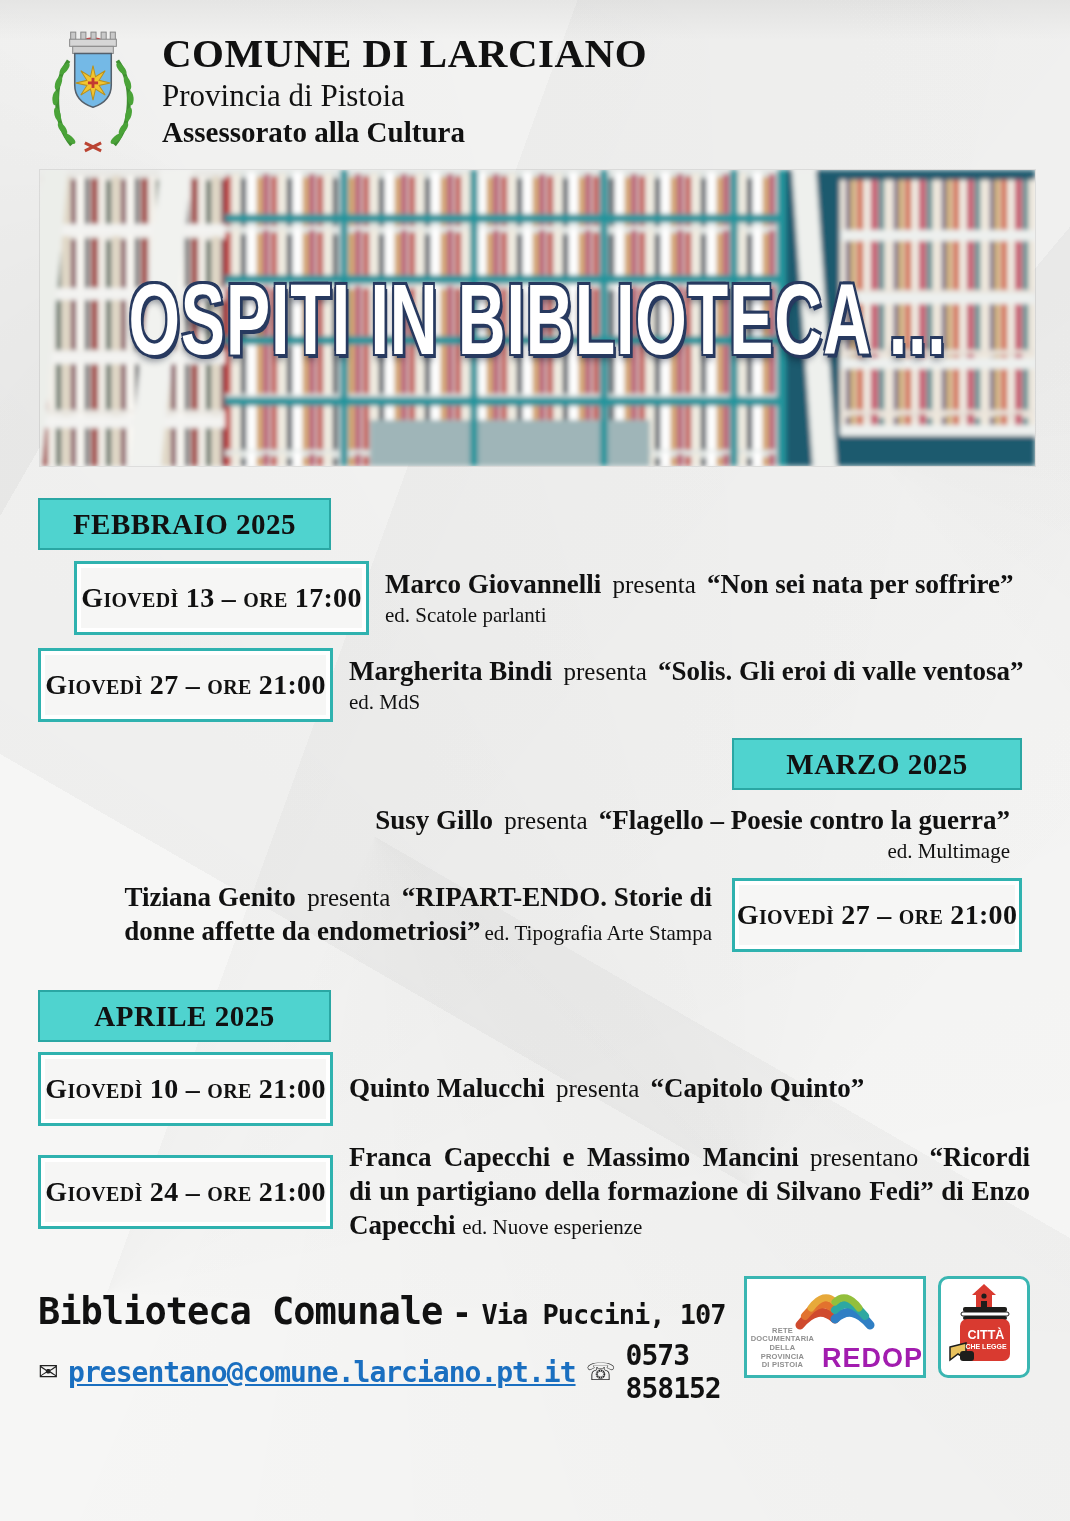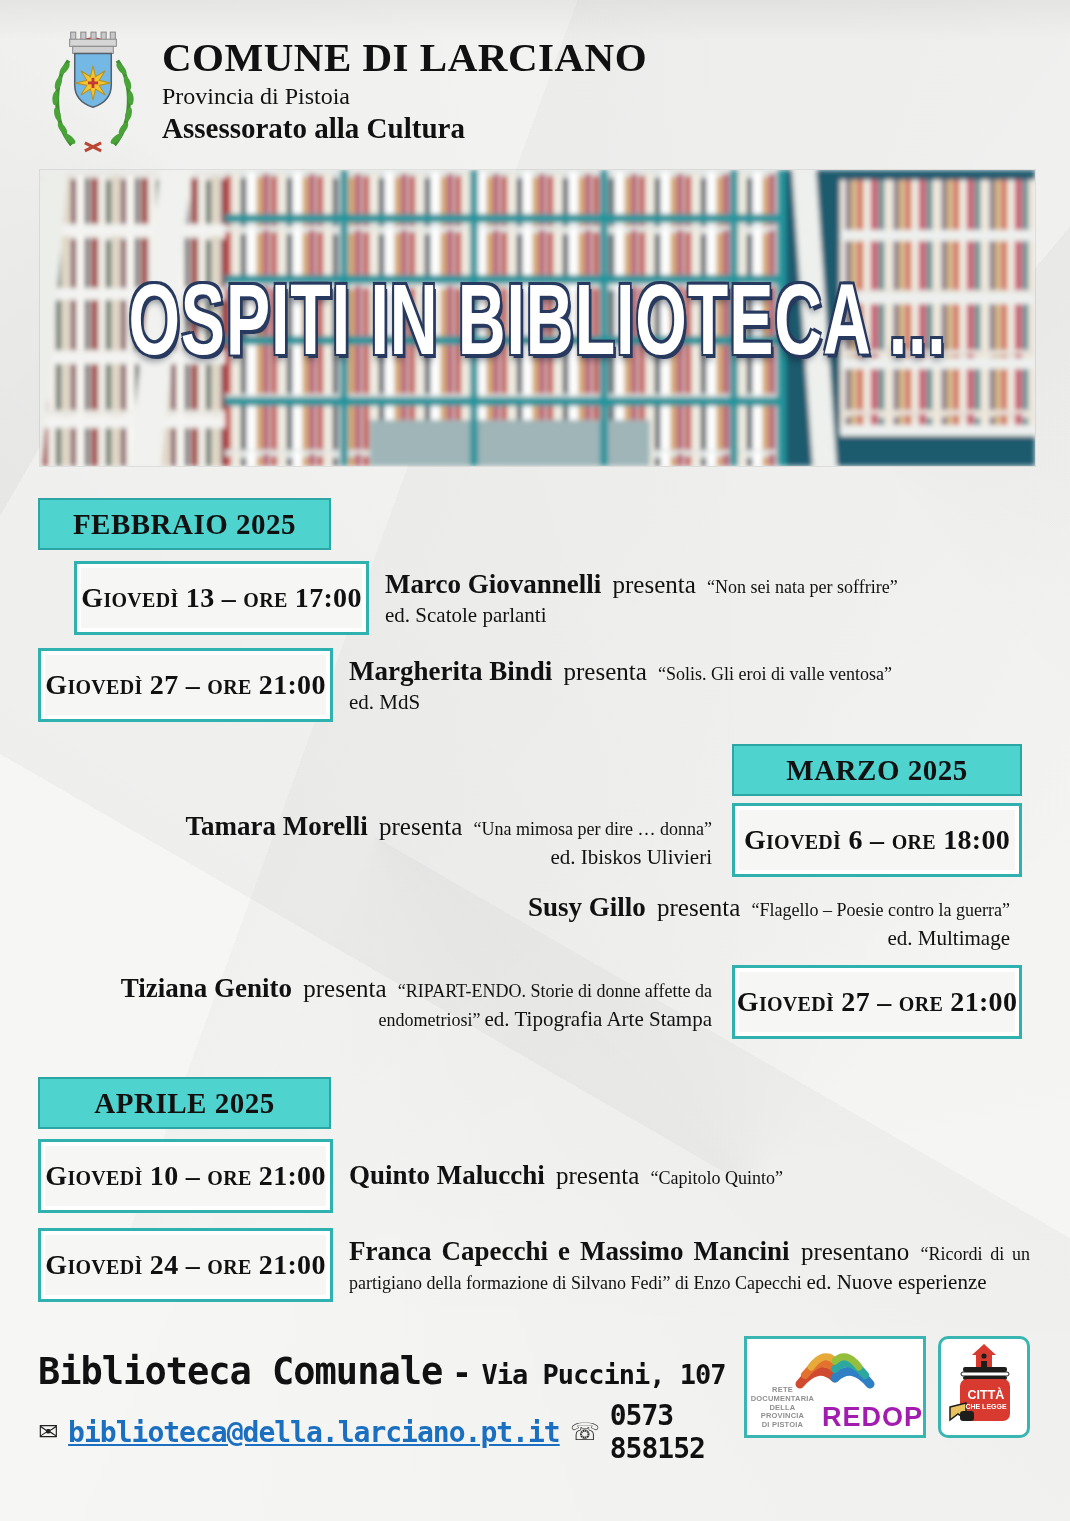--- a/index.html
+++ b/index.html
@@ -15,21 +15,21 @@
       conic-gradient(from 300deg at 70% 78%, rgba(0,0,0,0.03), transparent 30%),
       conic-gradient(from 20deg at 10% 85%, rgba(0,0,0,0.025), transparent 22%),
       linear-gradient(180deg,#eaeae9 0,#f6f6f5 40px);
   }
   .content{padding:0 40px 0 38px;}
 
   
   .hdr{display:flex;align-items:center;padding:24px 0 0 44px;}
   .hdr-text{margin-left:20px;line-height:1.12;}
   .hdr-title{font-size:41px;font-weight:bold;letter-spacing:.5px;}
-  .hdr-prov{font-size:24px;margin-top:2px;}
+  .hdr-prov{font-size:31px;margin-top:2px;}
   .hdr-dept{font-size:29px;font-weight:bold;margin-top:2px;}
 
   
   .banner{position:relative;margin:14px 35px 0 40px;height:296px;overflow:hidden;box-shadow:0 0 0 1px rgba(0,0,0,.08);}
   .banner svg{display:block;}
   .banner-title{
     position:absolute;left:0;right:0;top:108px;text-align:center;
     font-family:"Liberation Sans",sans-serif;font-weight:bold;
     font-size:72px;letter-spacing:1px;color:#fff;white-space:nowrap;
     transform:scale(.92,1.38);transform-origin:center;
@@ -51,21 +51,21 @@
     display:flex;align-items:center;justify-content:center;
     font-variant-caps:small-caps;font-weight:bold;font-size:28px;letter-spacing:.3px;
   }
   .w-left{width:295px;height:74px;flex:0 0 295px;}
   .w-right{width:290px;height:74px;flex:0 0 290px;margin-right:8px;}
 
   .evrow{display:flex;align-items:center;}
   .evtext{margin-left:16px;line-height:1.25;}
   .author{font-weight:bold;font-size:27px;}
   .verb{font-size:25px;padding:0 .45em;}
-  .btitle{font-weight:normal;font-size:18px;}
+  .btitle{font-weight:bold;font-size:27px;}
   .pub{font-size:21px;}
   .pub-block{display:block;}
   .txt-right{text-align:right;}
   .txt-justify{text-align:justify;}
 
   .marzo-row .evtext{margin:0 20px 0 24px;flex:1;}
 
   
   .footer{display:flex;margin-top:34px;align-items:flex-start;}
   .contact{font-family:"DejaVu Sans Mono","Liberation Mono",monospace;margin-top:14px;flex:1;}
@@ -88,21 +88,21 @@
   .redop-bottom{display:flex;align-items:flex-end;margin-top:-4px;}
   .redop-small{
     font-family:"Liberation Sans",sans-serif;font-size:7.5px;font-weight:bold;
     color:#8f8f8f;text-align:center;line-height:1.15;letter-spacing:.2px;
   }
   .redop-big{
     font-family:"Liberation Sans",sans-serif;font-size:27px;font-weight:bold;
     color:#a21caf;margin-left:4px;letter-spacing:1px;line-height:.9;
   }
 
-  .mt32{margin-top:32px;} .mt22{margin-top:22px;} .mt38{margin-top:38px;}
+  .mt32{margin-top:32px;} .mt22{margin-top:16px;} .mt38{margin-top:38px;}
   .mt11{margin-top:11px;padding-left:36px;} .mt13{margin-top:13px;} .mt7{margin-top:7px;}
   .mt14{margin-top:14px;} .mt10{margin-top:10px;} .mt15{margin-top:15px;}
 </style>
 </head>
 <body>
 
 <div class="poster">
 
   <div class="hdr">
     <svg width="98" height="132" viewBox="0 0 96 130" aria-hidden="true">
@@ -243,27 +243,20 @@
         <div class="evtext">
           <span class="author">Margherita Bindi</span><span class="verb">presenta</span><span class="btitle">“Solis. Gli eroi di valle ventosa”</span>
           <span class="pub pub-block">ed. MdS</span>
         </div>
       </div>
     </section>
 
     <section>
       <div class="month-header right-align mt22">MARZO 2025</div>
 
-      <div class="evrow marzo-row mt7">
-        <div class="evtext txt-right">
-          <span class="author">Tamara Morelli</span><span class="verb">presenta</span><span class="btitle">“Una mimosa per dire … donna”</span>
-          <span class="pub pub-block">ed. Ibiskos Ulivieri</span>
-        </div>
-        <div class="datebox w-right">Giovedì 6 – ore 18:00</div>
-      </div>
 
       <div class="evrow marzo-row mt14">
         <div class="evtext txt-right">
           <span class="author">Susy Gillo</span><span class="verb">presenta</span><span class="btitle">“Flagello – Poesie contro la guerra”</span>
           <span class="pub pub-block">ed. Multimage</span>
         </div>
       </div>
 
       <div class="evrow marzo-row mt14">
         <div class="evtext txt-right">
@@ -294,21 +287,21 @@
 
     <div class="footer">
       <div class="contact">
         <div class="lib-line">
           <span class="lib-name">Biblioteca Comunale</span>
           <span class="lib-dash">-</span>
           <span class="lib-addr">Via Puccini, 107</span>
         </div>
         <div class="contact-line2">
           <span class="glyph">✉</span>
-          <a class="email" href="#">biblioteca@della.larciano.pt.it</a>
+          <a class="email" href="#">presentano@comune.larciano.pt.it</a>
           <span class="glyph">☏</span>
           <span class="phone">0573 858152</span>
         </div>
       </div>
 
       <div class="logo-box redop-box">
         <div class="redop-inner">
           <svg width="92" height="46" viewBox="0 0 90 46" aria-hidden="true">
             <path d="M10 40 Q28 18 45 34" stroke="#cf4a2e" stroke-width="9" fill="none" stroke-linecap="round"></path>
             <path d="M15 31 Q31 11 45 25" stroke="#e2722e" stroke-width="8" fill="none" stroke-linecap="round"></path>

